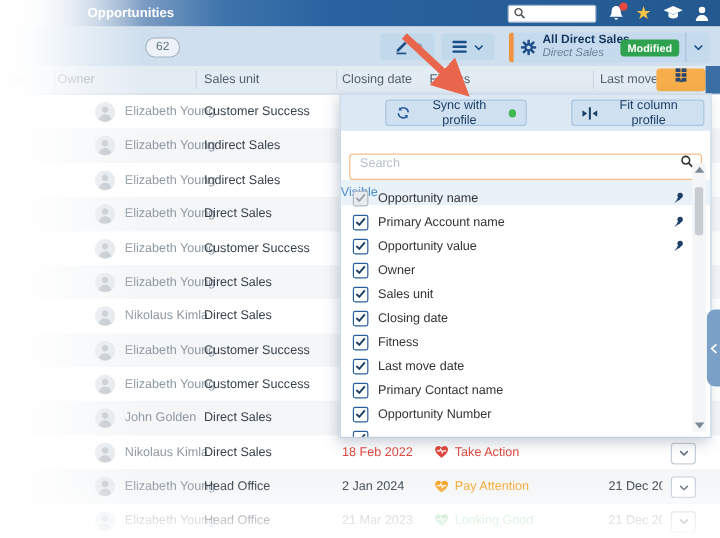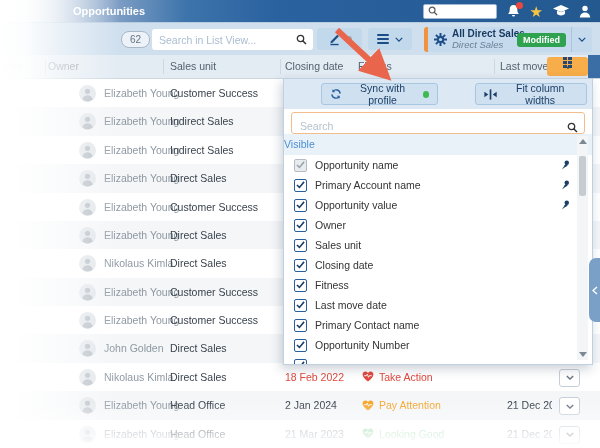--- a/index.html
+++ b/index.html
@@ -82,22 +82,22 @@
     border-radius:7px 0 0 7px;display:flex;align-items:center;justify-content:center;z-index:6;cursor:pointer;}
 
   
   .panel{position:absolute;left:283px;top:78px;width:310px;height:287px;background:#fff;
     border:1px solid #bfd0e0;box-shadow:-2px 4px 10px rgba(50,70,100,.25);z-index:5;box-sizing:border-box;}
   .panel-strip{height:30px;background:#dce8f4;display:flex;align-items:center;gap:5px;padding:0 5px;}
   .pbtn{height:22px;background:#cfe1f1;border:1px solid #a9c6e1;border-radius:3px;display:flex;
     align-items:center;gap:5px;padding:0 8px;font-size:10.5px;color:#1d3f66;cursor:pointer;
     font-family:"Liberation Sans",sans-serif;margin-left:32px;}
   .sync-dot{width:7px;height:7px;border-radius:50%;background:#3fb950;}
-  .panel-search{margin:3px 7px 0 7px;height:22px;border:1px solid #f2bd8a;border-radius:3px;background:#fff;
-    display:flex;align-items:flex-end;padding:0 6px;box-sizing:border-box;}
+  .panel-search{margin:19px 7px 0 7px;height:22px;border:1px solid #f2bd8a;border-radius:3px;background:#fff;
+    display:flex;align-items:flex-start;padding:0 6px;box-sizing:border-box;}
   .panel-search input{flex:1;border:none;outline:none;background:transparent;font-size:10.5px;color:#333;
     font-family:"Liberation Sans",sans-serif;min-width:0;}
   .panel-search input::placeholder{color:#b5c1cd;}
   .panel-section{height:21px;background:#e9f1f9;color:#4a8fd4;font-size:10.5px;line-height:21px;}
   .panel-list{position:absolute;top:76px;left:0;right:0;bottom:0;overflow:hidden;}
   .pitem{height:20px;display:flex;align-items:center;padding-left:10px;gap:8px;font-size:10.5px;
     color:#333;position:relative;}
   .checkbox{width:11px;height:11px;border:1.4px solid #2a5f9e;border-radius:2px;background:#fff;
     display:flex;align-items:center;justify-content:center;flex:none;cursor:pointer;}
   .checkbox.disabled{border-color:#b3bcc5;background:#e9ecef;}
@@ -148,27 +148,20 @@
         </svg>
       <svg width="12" height="13" viewBox="0 0 12 13">
           <circle cx="6" cy="3.4" r="2.7" fill="#fff"></circle>
           <path d="M.8 12.6c.4-3.6 2.7-5 5.2-5s4.8 1.4 5.2 5z" fill="#fff"></path>
         </svg>
     </div>
   </div>
 
   <div class="toolbar">
     <span class="count-badge">62</span>
-    <div class="list-search">
-      <input type="text" placeholder="Search in List View..." style="">
-      <svg width="11" height="11" viewBox="0 0 11 11">
-          <circle cx="4.5" cy="4.5" r="3.2" fill="none" stroke="#333" stroke-width="1.3"></circle>
-          <line x1="7" y1="7" x2="10" y2="10" stroke="#333" stroke-width="1.5"></line>
-        </svg>
-    </div>
     <button class="icon-btn pen-btn">
       <svg width="13" height="14" viewBox="0 0 14 14">
           <path d="M3.2 9.3 10 2.4l1.7 1.7-6.8 6.9-2.3.6z" fill="#1b4e87"></path>
           <rect x="2.6" y="12.2" width="8.8" height="1.5" fill="#1b4e87"></rect>
         </svg>
       <span class="pen-dot"></span>
     </button>
     <button class="icon-btn menu-btn">
       <span class="bars">
           <i></i>
@@ -443,21 +436,21 @@
           </svg>
         <span>Sync with profile</span>
         <span class="sync-dot"></span>
       </button>
       <button class="pbtn">
         <svg width="14" height="11" viewBox="0 0 14 11">
             <rect x="6.1" y="0" width="1.8" height="11" fill="#1d3f66"></rect>
             <polygon points="4.6,5.5 0.4,2.6 0.4,8.4" fill="#1d3f66"></polygon>
             <polygon points="9.4,5.5 13.6,2.6 13.6,8.4" fill="#1d3f66"></polygon>
           </svg>
-        <span>Fit column widths</span>
+        <span>Fit column profile</span>
       </button>
     </div>
     <div class="panel-search">
       <input type="text" placeholder="Search" style="">
       <svg width="11" height="11" viewBox="0 0 11 11">
           <circle cx="4.5" cy="4.5" r="3.2" fill="none" stroke="#333" stroke-width="1.3"></circle>
           <line x1="7" y1="7" x2="10" y2="10" stroke="#333" stroke-width="1.5"></line>
         </svg>
     </div>
     <div class="panel-section">Visible</div>

